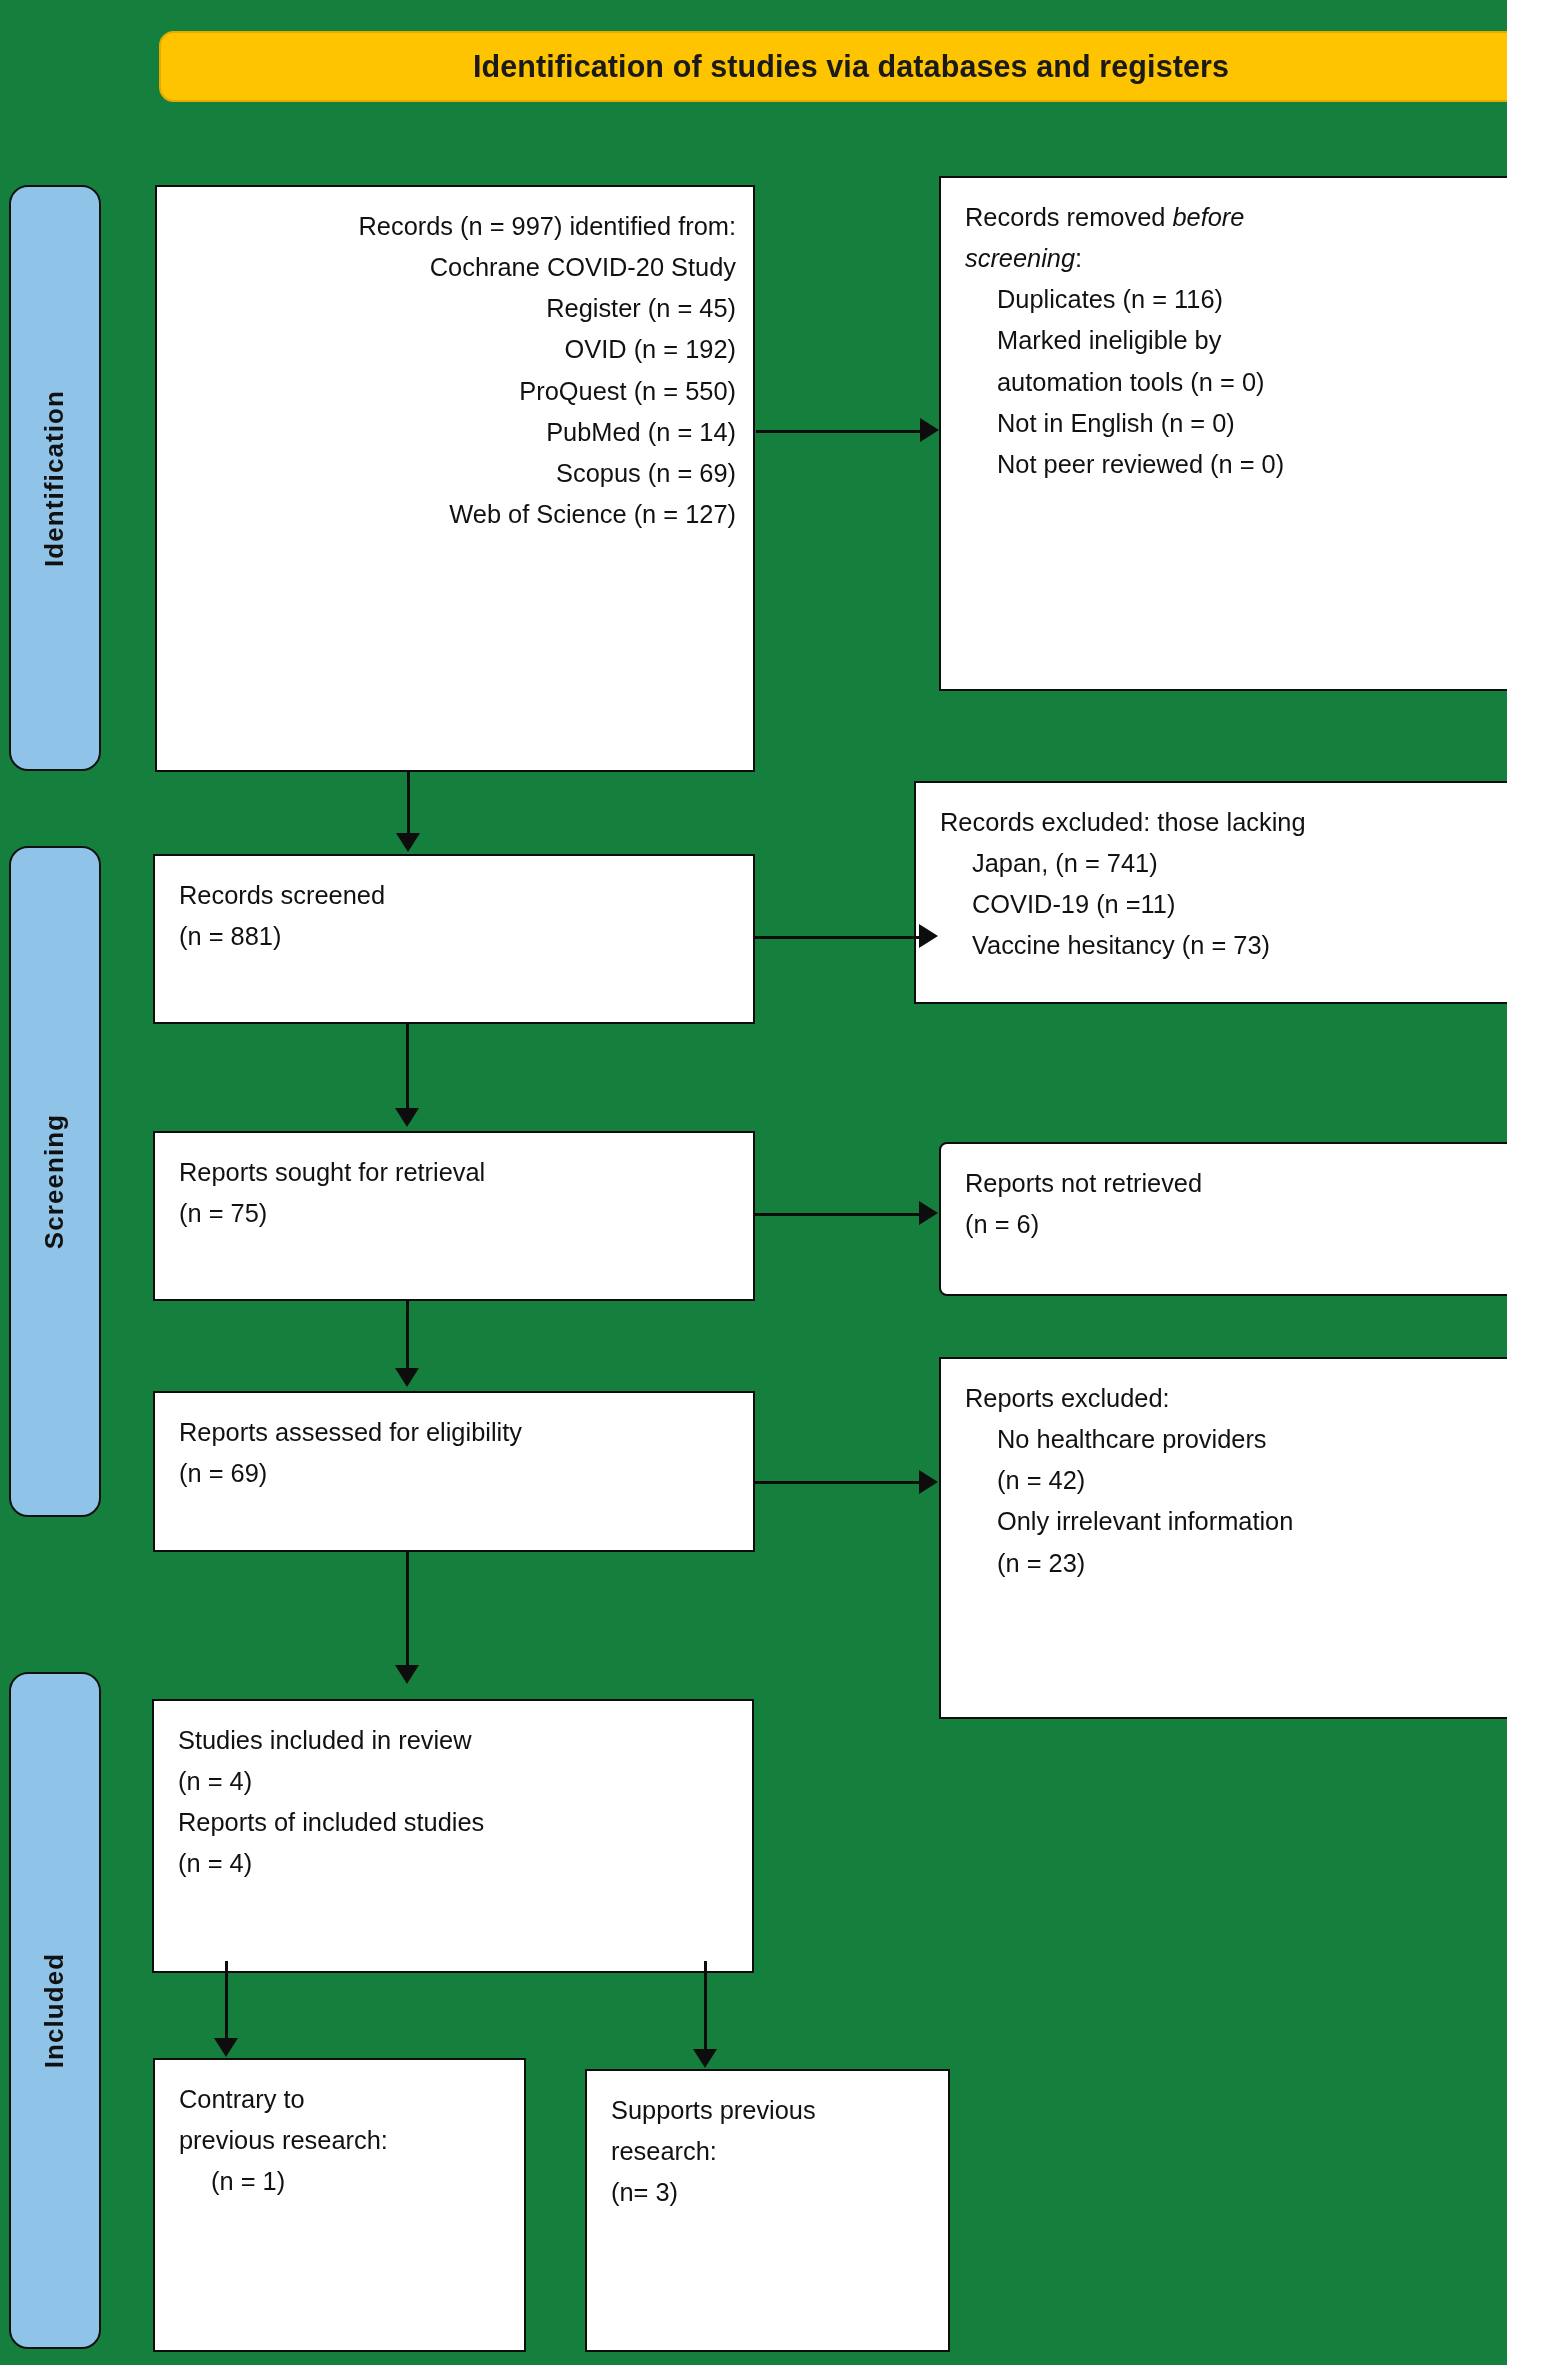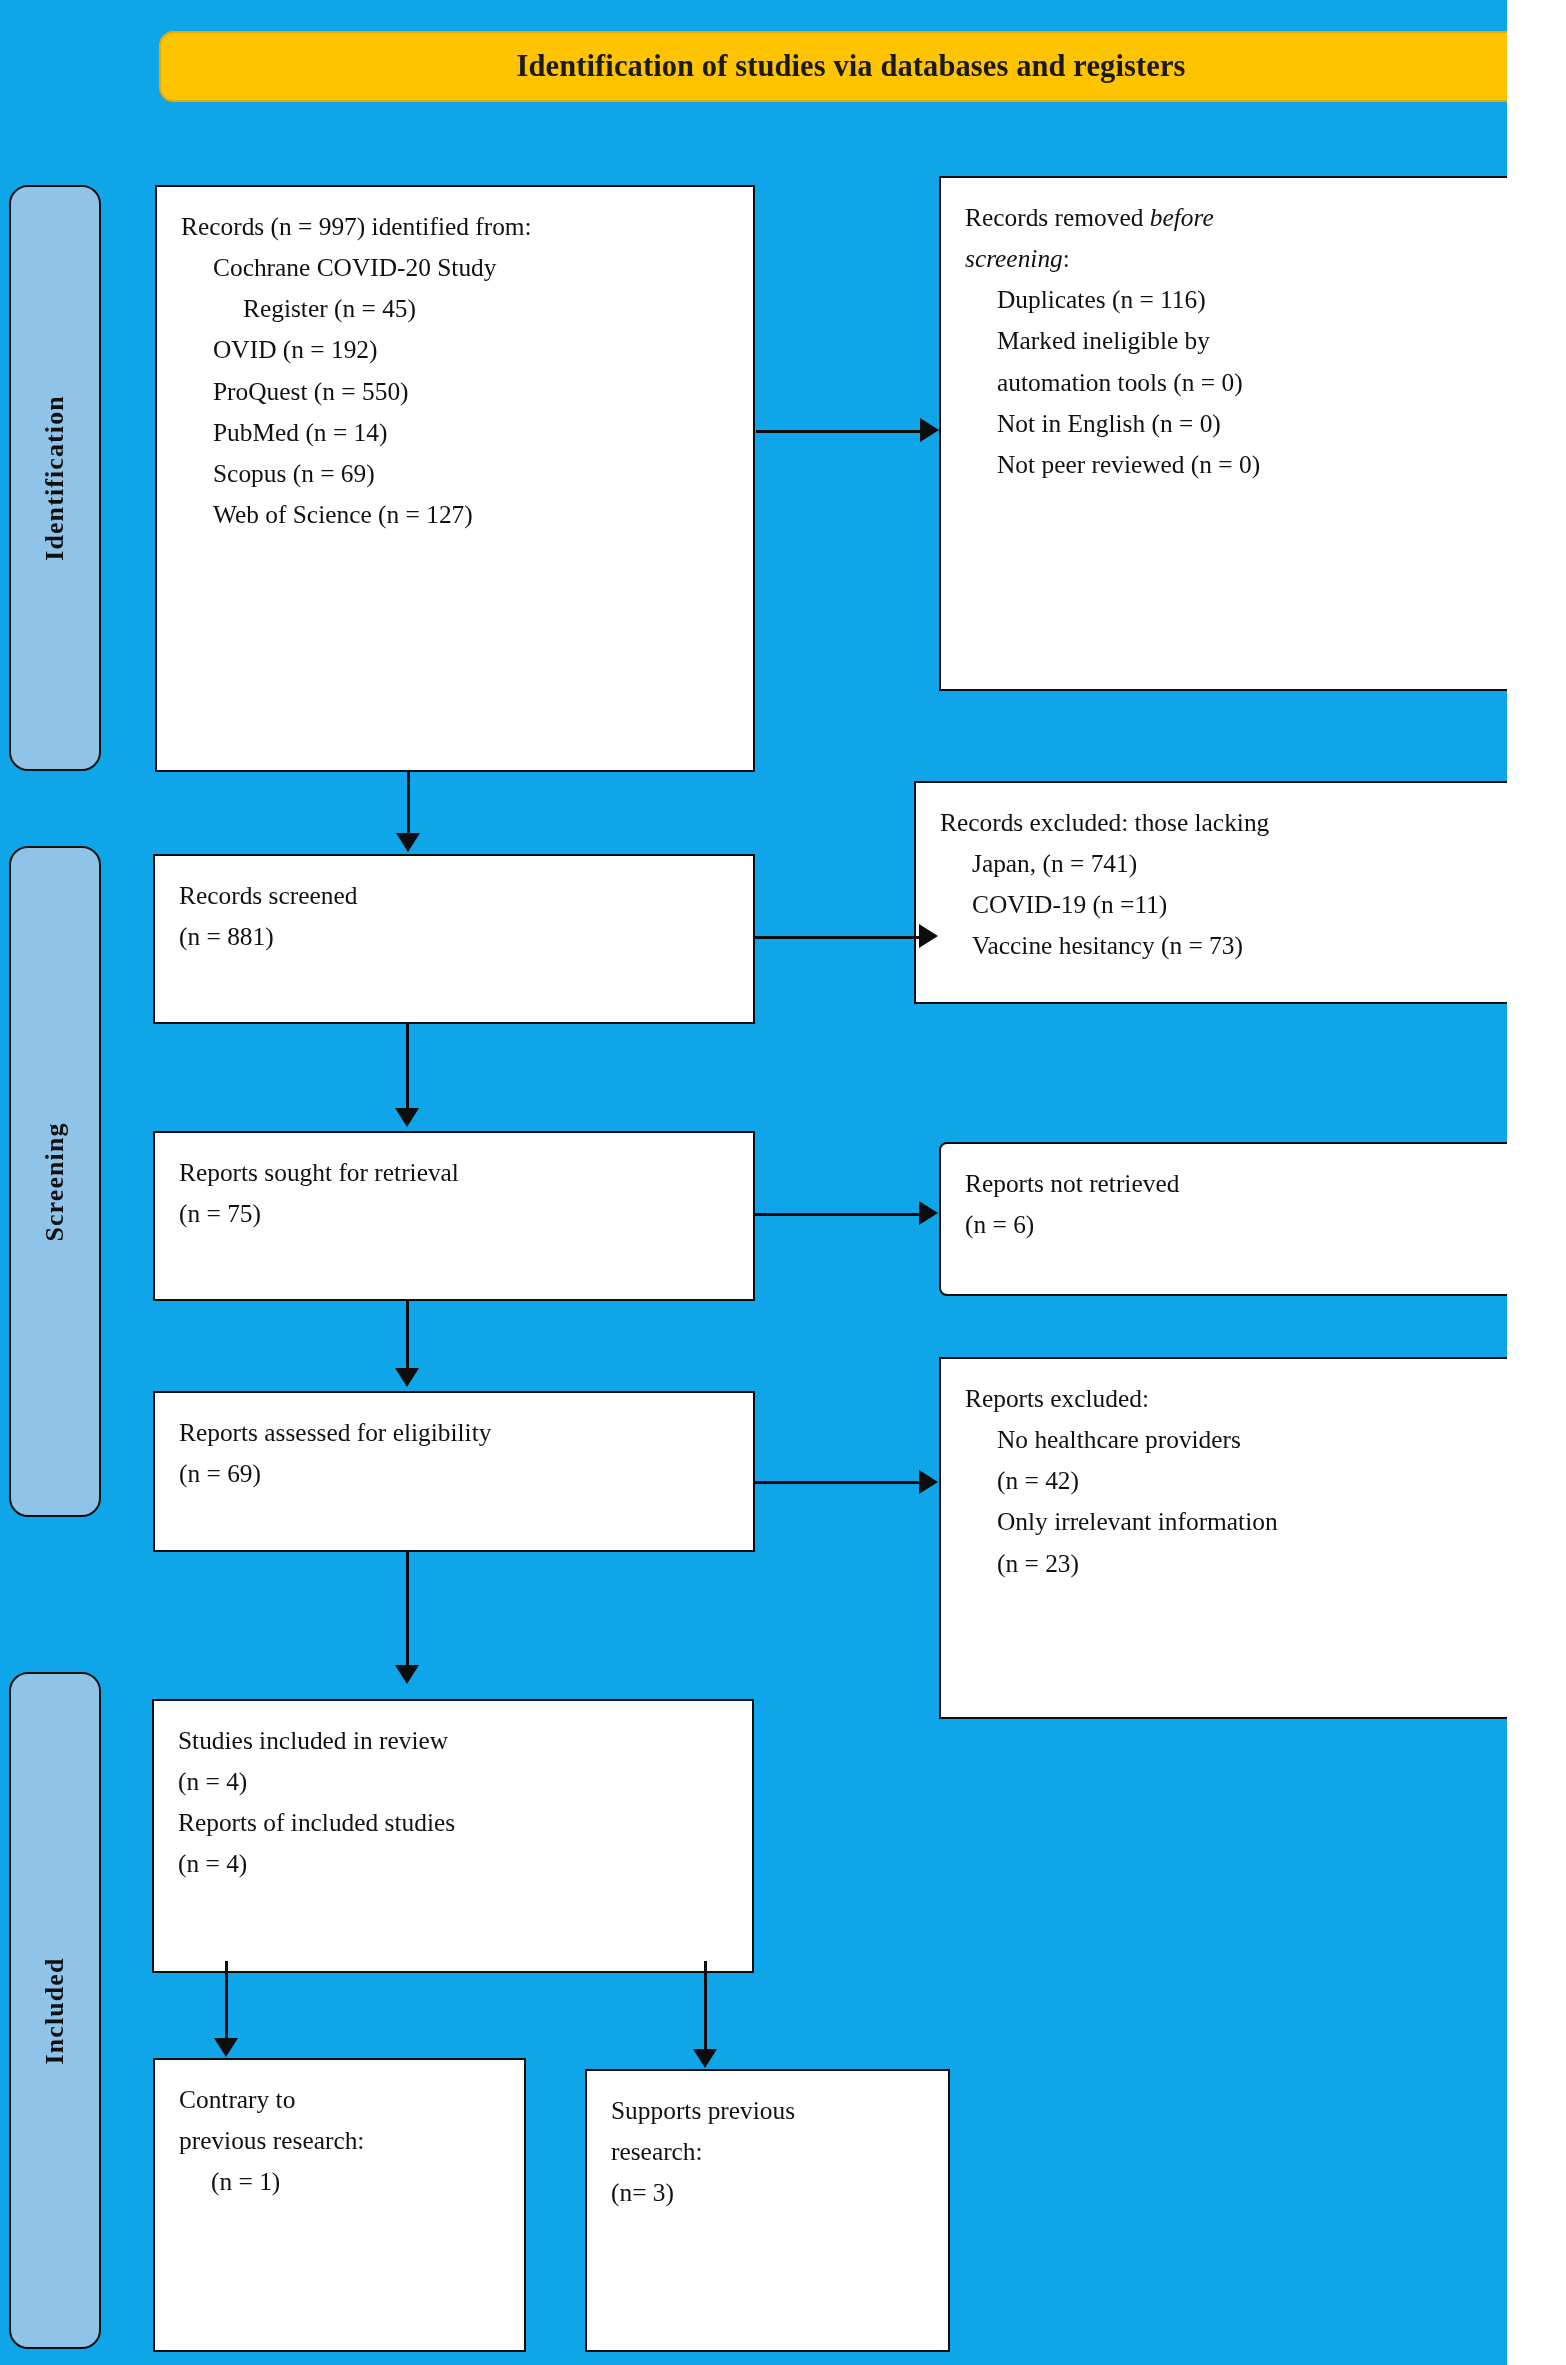--- a/index.html
+++ b/index.html
@@ -7,23 +7,22 @@
     padding: 0;
     background: #ffffff;
   }
   body {
     font-family: "Liberation Sans", sans-serif;
   }
   #page {
     position: relative;
     width: 1507px;
     height: 2366px;
-    background: #0ea5e9;
+    background: #15803d;
     overflow: hidden;
-    font-family: Liberation Serif, serif;
   }
 
   
   .banner {
     position: absolute;
     left: 159px;
     top: 30.5px;
     width: 1384px;
     height: 71px;
     background: #FFC400;
@@ -78,21 +77,21 @@
     font-size: 25.4px;
     line-height: 1.62;
     color: #111111;
     white-space: nowrap;
   }
   .ind1 { padding-left: 32px; }
   .ind2 { padding-left: 62px; }
   .ital { font-style: italic; }
 
   
-  #box-identified     { left: 155px;  top: 185px;  width: 600px; height: 587px; }
+  #box-identified     { left: 155px;  top: 185px;  width: 600px; height: 587px; text-align: right; }
   #box-removed        { left: 939px; top: 176px;  width: 606px; height: 515px;  }
   #box-screened       { left: 153px;  top: 854px; width: 602px; height: 170px;  }
   #box-rec-excluded   { left: 914px; top: 781px; width: 616px; height: 223px;  }
   #box-sought         { left: 153px;  top: 1131px; width: 602px; height: 170px;  }
   #box-not-retrieved  { left: 939px; top: 1142px; width: 616px; height: 154px; border-radius: 8px;  }
   #box-assessed       { left: 153px;  top: 1391px; width: 602px; height: 161px;  }
   #box-rep-excluded   { left: 939px; top: 1357px; width: 616px; height: 362px;  }
   #box-included       { left: 152px;  top: 1687px; width: 602px; height: 274px; margin-top: 12px;  }
   #box-contrary       { left: 153px;  top: 2058px; width: 373px;  height: 294px;  }
   #box-supports       { left: 585px; top: 2069px; width: 365px;  height: 283px;  }

